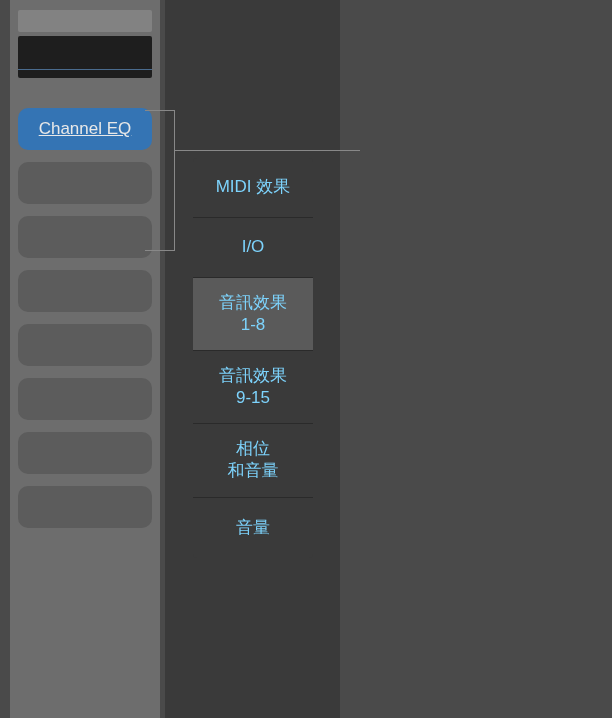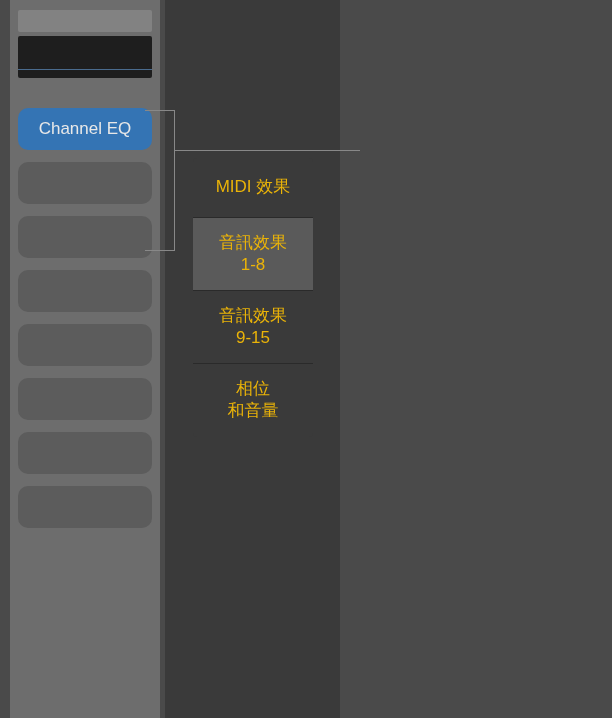--- a/index.html
+++ b/index.html
@@ -66,20 +66,21 @@
       width: 100%;
       height: 42px;
       border-radius: 10px;
       margin-bottom: 12px;
       display: flex;
       align-items: center;
       justify-content: center;
       font-size: 17px;
       color: #e8e8e8;
       font-weight: 400;
+      text-decoration: underline;
     }
     
     .slot-active {
       background: #3474b4;
     }
     
     .slot-empty {
       background: #5c5c5c;
     }
     
@@ -93,21 +94,21 @@
     }
     
     .menu-item {
       width: 100%;
       padding: 14px 8px;
       display: flex;
       align-items: center;
       justify-content: center;
       text-align: center;
       font-size: 17px;
-      color: #eab308;
+      color: #7dd3fc;
       border-bottom: 1px solid #2a2a2a;
       line-height: 1.3;
       min-height: 60px;
     }
     
     .menu-item:first-child {
       border-top-left-radius: 4px;
       border-top-right-radius: 4px;
     }
     
@@ -197,22 +198,28 @@
 
 <div class="callout-line callout-h1"></div>
 <div class="callout-line callout-v"></div>
 <div class="callout-line callout-h2"></div>
 <div class="callout-line callout-h3"></div>
 
 <div class="popup-menu">
   <div class="menu-item">
     <span>MIDI 效果</span>
   </div>
+  <div class="menu-item">
+    <span>I/O</span>
+  </div>
   <div class="menu-item selected">
     <span>音訊效果<br>1-8</span>
   </div>
   <div class="menu-item">
     <span>音訊效果<br>9-15</span>
   </div>
   <div class="menu-item">
     <span>相位<br>和音量</span>
   </div>
+  <div class="menu-item">
+    <span>音量</span>
+  </div>
 </div>
 
 </body></html>

